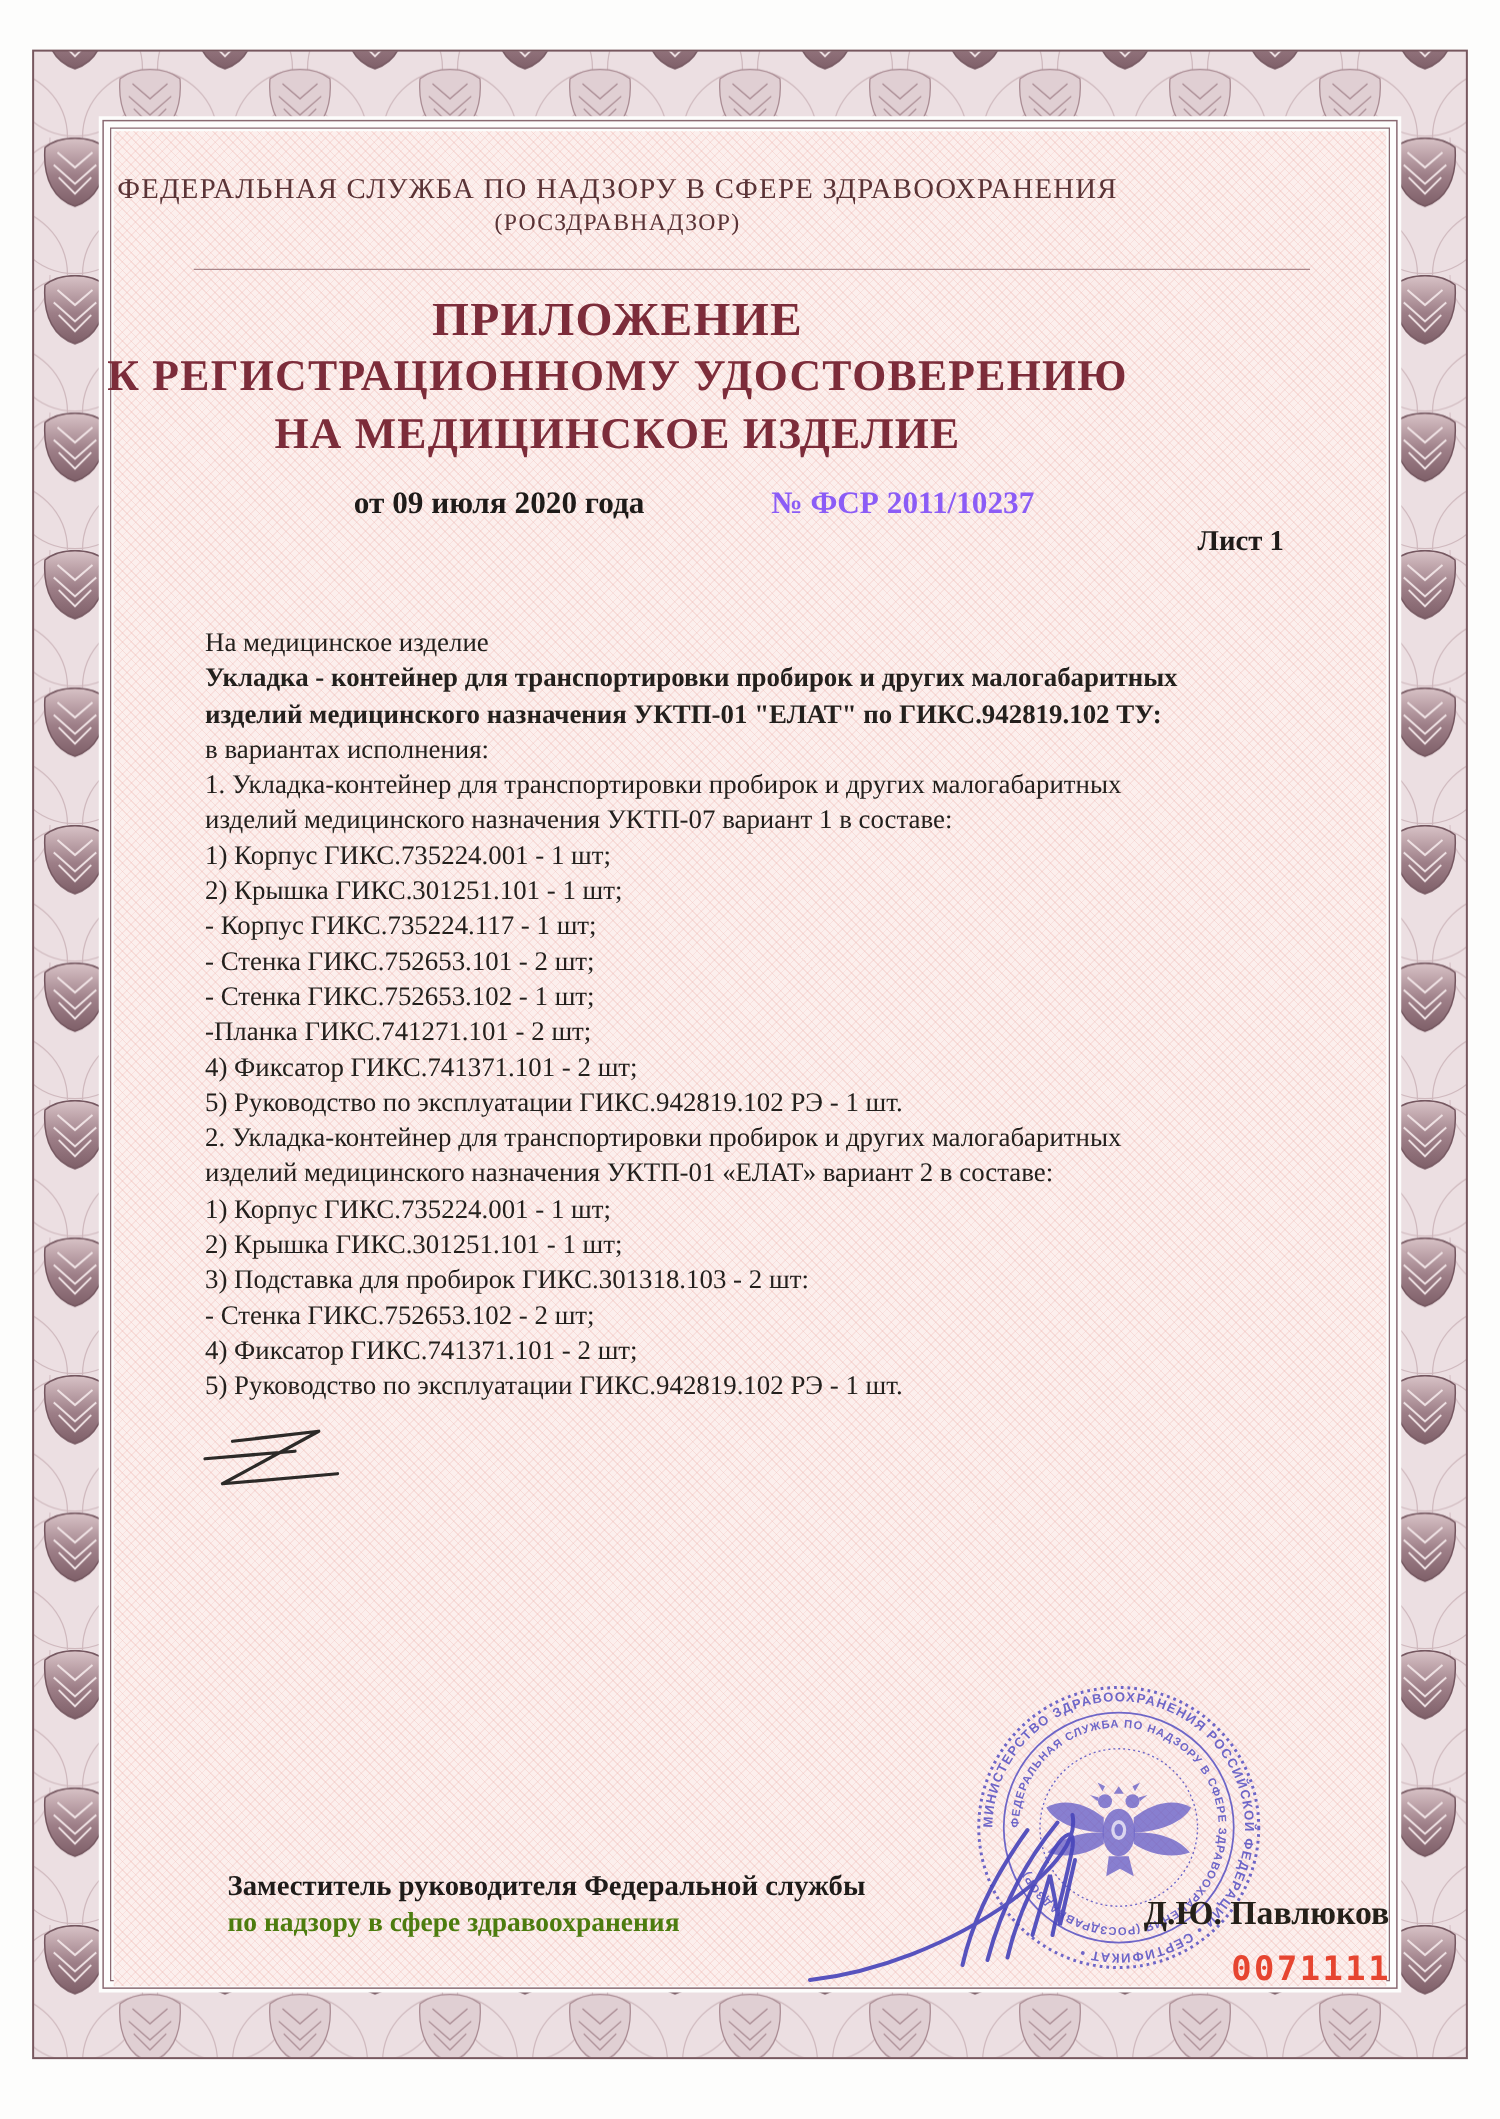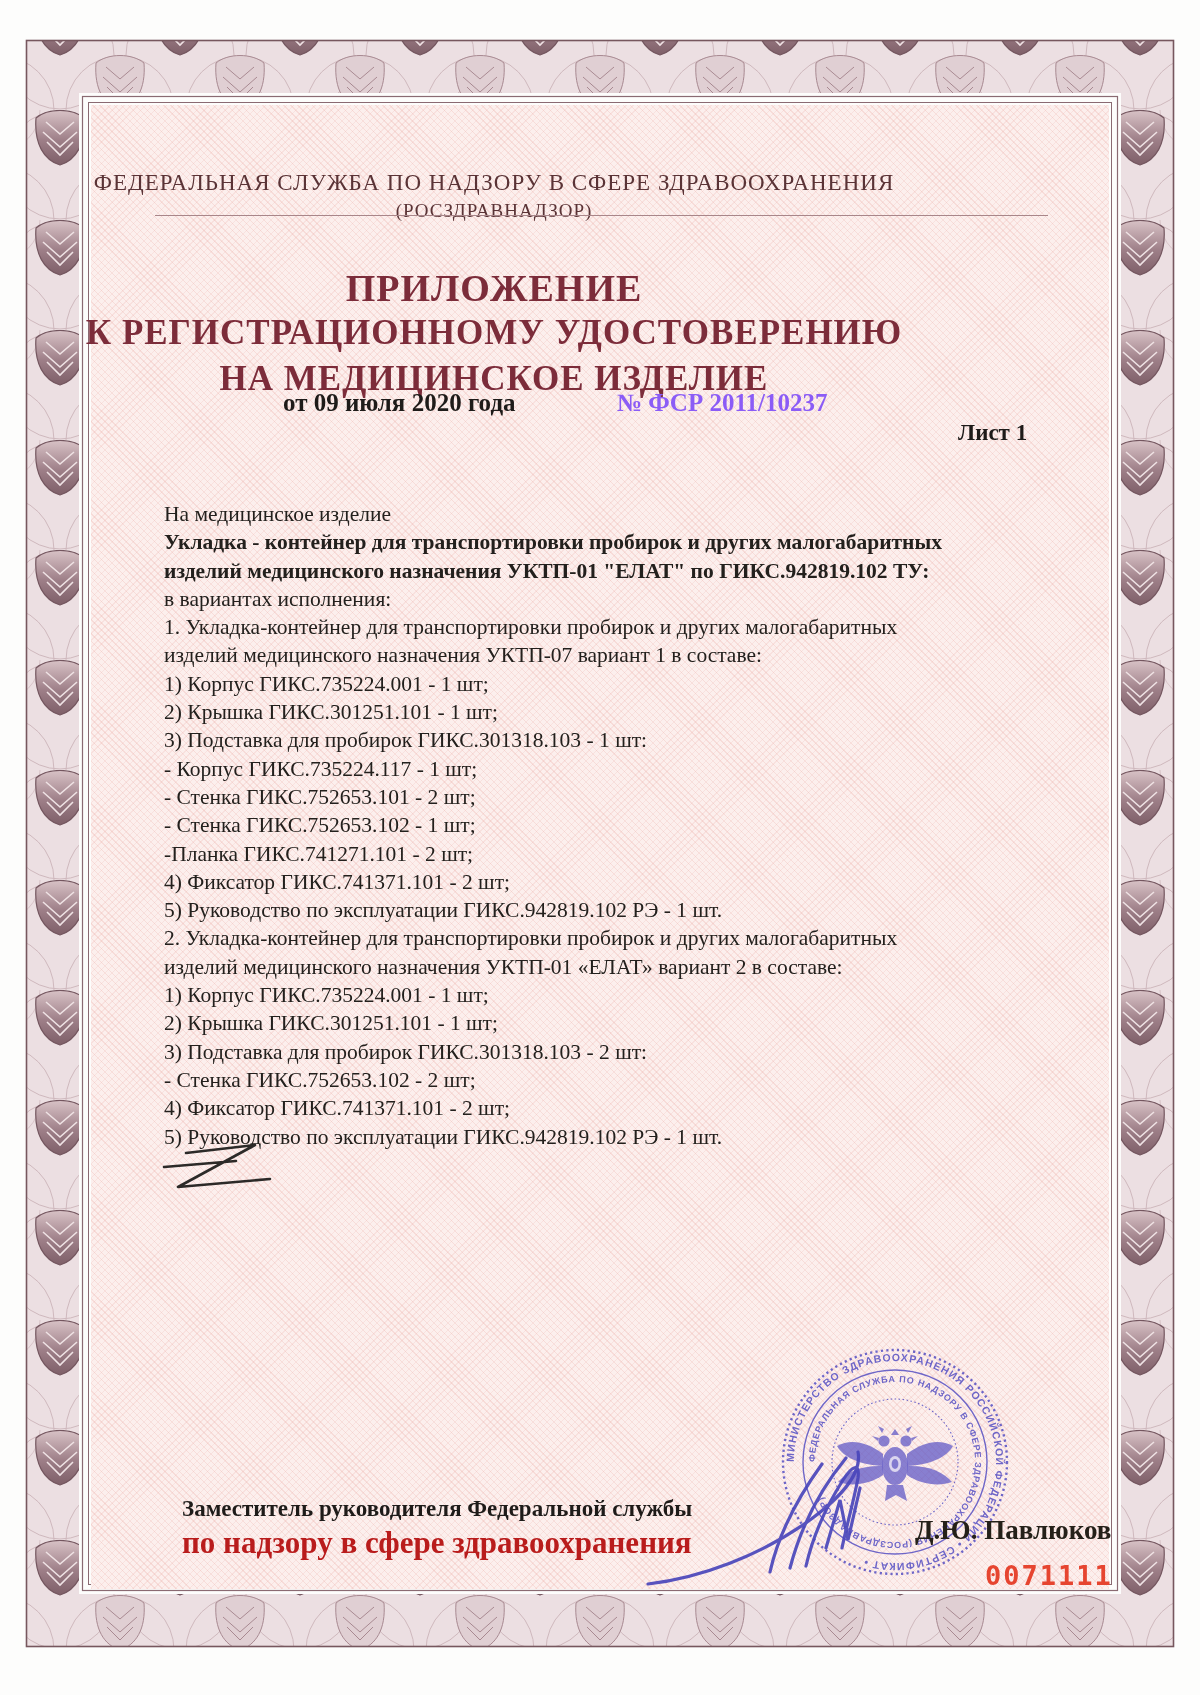--- a/index.html
+++ b/index.html
@@ -10,37 +10,37 @@
   }
   .frame-svg{position:absolute; left:0; top:0;}
   .paper{
     position:absolute; left:91px; top:105px; width:1018px; height:1484px;
     background-color:#fcefed;
     background-image:
       repeating-linear-gradient(45deg, rgba(236,176,170,.30) 0 1px, rgba(0,0,0,0) 1px 5px),
       repeating-linear-gradient(-45deg, rgba(236,176,170,.22) 0 1px, rgba(0,0,0,0) 1px 5px);
   }
   .abs{position:absolute; white-space:nowrap;}
-  .center{left:0; width:988px; text-align:center;margin-top:32px;}
+  .center{left:0; width:988px; text-align:center;}
   .org{top:138px; font-size:23px; letter-spacing:1px; color:#5a3336;}
   .org2{top:168px; font-size:19px; letter-spacing:1px; color:#5a3336;}
   .rule{position:absolute; left:155px; top:215px; width:893px; height:0;
         border-top:1.5px solid #a8868a;}
   .title{font-weight:bold; color:#7c2c3a; letter-spacing:1px;}
   .t1{top:234px; font-size:38px;}
   .t2{top:281px; font-size:35px;}
   .t3{top:327px; font-size:35px;}
   .date-line{top:389px; left:283px; font-size:25px; font-weight:bold; color:#1e1b19;}
   .num-line{top:389px; left:617px; font-size:25px; font-weight:bold; color:#8b5cf6;}
   .sheet{top:420px; left:958px; font-size:23px; font-weight:bold; color:#1e1b19;}
   .bodyblock{position:absolute; left:164px; top:500px; color:#23201d;}
   .bline{font-size:21.5px; line-height:28.3px; white-space:nowrap;}
   .bline.bold{font-weight:bold;}
   .post1{top:1496px; left:182px; font-size:23px; font-weight:bold; color:#1e1b19;}
-  .post2{top:1525px; left:182px; font-size:31px; font-weight:bold; color:#b91c1c;}
+  .post2{top:1525px; left:182px; font-size:22px; font-weight:bold; color:#4d7c0f;}
   .sig-name{top:1515px; left:915px; font-size:27px; font-weight:bold; color:#242019;}
   .serial{top:1560px; left:985px; font-size:27px; font-weight:bold; letter-spacing:2px;
           color:#e64530; font-family:"DejaVu Sans Mono", monospace;}
   .stamp-svg{position:absolute; left:778px; top:1345px; opacity:.88;}
   .ring{font-family:"Liberation Sans", sans-serif; fill:#5b54c4; font-weight:bold;}
   .sig-svg{position:absolute; left:630px; top:1370px;}
   .zmark{position:absolute; left:158px; top:1140px;}
 </style>
 </head>
 <body>
@@ -101,21 +101,20 @@
 
   <div class="bodyblock">
       <div class="bline">На медицинское изделие</div>
       <div class="bline bold">Укладка - контейнер для транспортировки пробирок и других малогабаритных</div>
       <div class="bline bold">изделий медицинского назначения УКТП-01 "ЕЛАТ" по ГИКС.942819.102 ТУ:</div>
       <div class="bline">в вариантах исполнения:</div>
       <div class="bline">1. Укладка-контейнер для транспортировки пробирок и других малогабаритных</div>
       <div class="bline">изделий медицинского назначения УКТП-07 вариант 1 в составе:</div>
       <div class="bline">1) Корпус ГИКС.735224.001 - 1 шт;</div>
       <div class="bline">2) Крышка ГИКС.301251.101 - 1 шт;</div>
-      <div class="bline">3) Подставка для пробирок ГИКС.301318.103 - 1 шт:</div>
       <div class="bline">- Корпус ГИКС.735224.117 - 1 шт;</div>
       <div class="bline">- Стенка ГИКС.752653.101 - 2 шт;</div>
       <div class="bline">- Стенка ГИКС.752653.102 - 1 шт;</div>
       <div class="bline">-Планка ГИКС.741271.101 - 2 шт;</div>
       <div class="bline">4) Фиксатор ГИКС.741371.101 - 2 шт;</div>
       <div class="bline">5) Руководство по эксплуатации ГИКС.942819.102 РЭ - 1 шт.</div>
       <div class="bline">2. Укладка-контейнер для транспортировки пробирок и других малогабаритных</div>
       <div class="bline">изделий медицинского назначения УКТП-01 «ЕЛАТ» вариант 2 в составе:</div>
       <div class="bline">1) Корпус ГИКС.735224.001 - 1 шт;</div>
       <div class="bline">2) Крышка ГИКС.301251.101 - 1 шт;</div>

